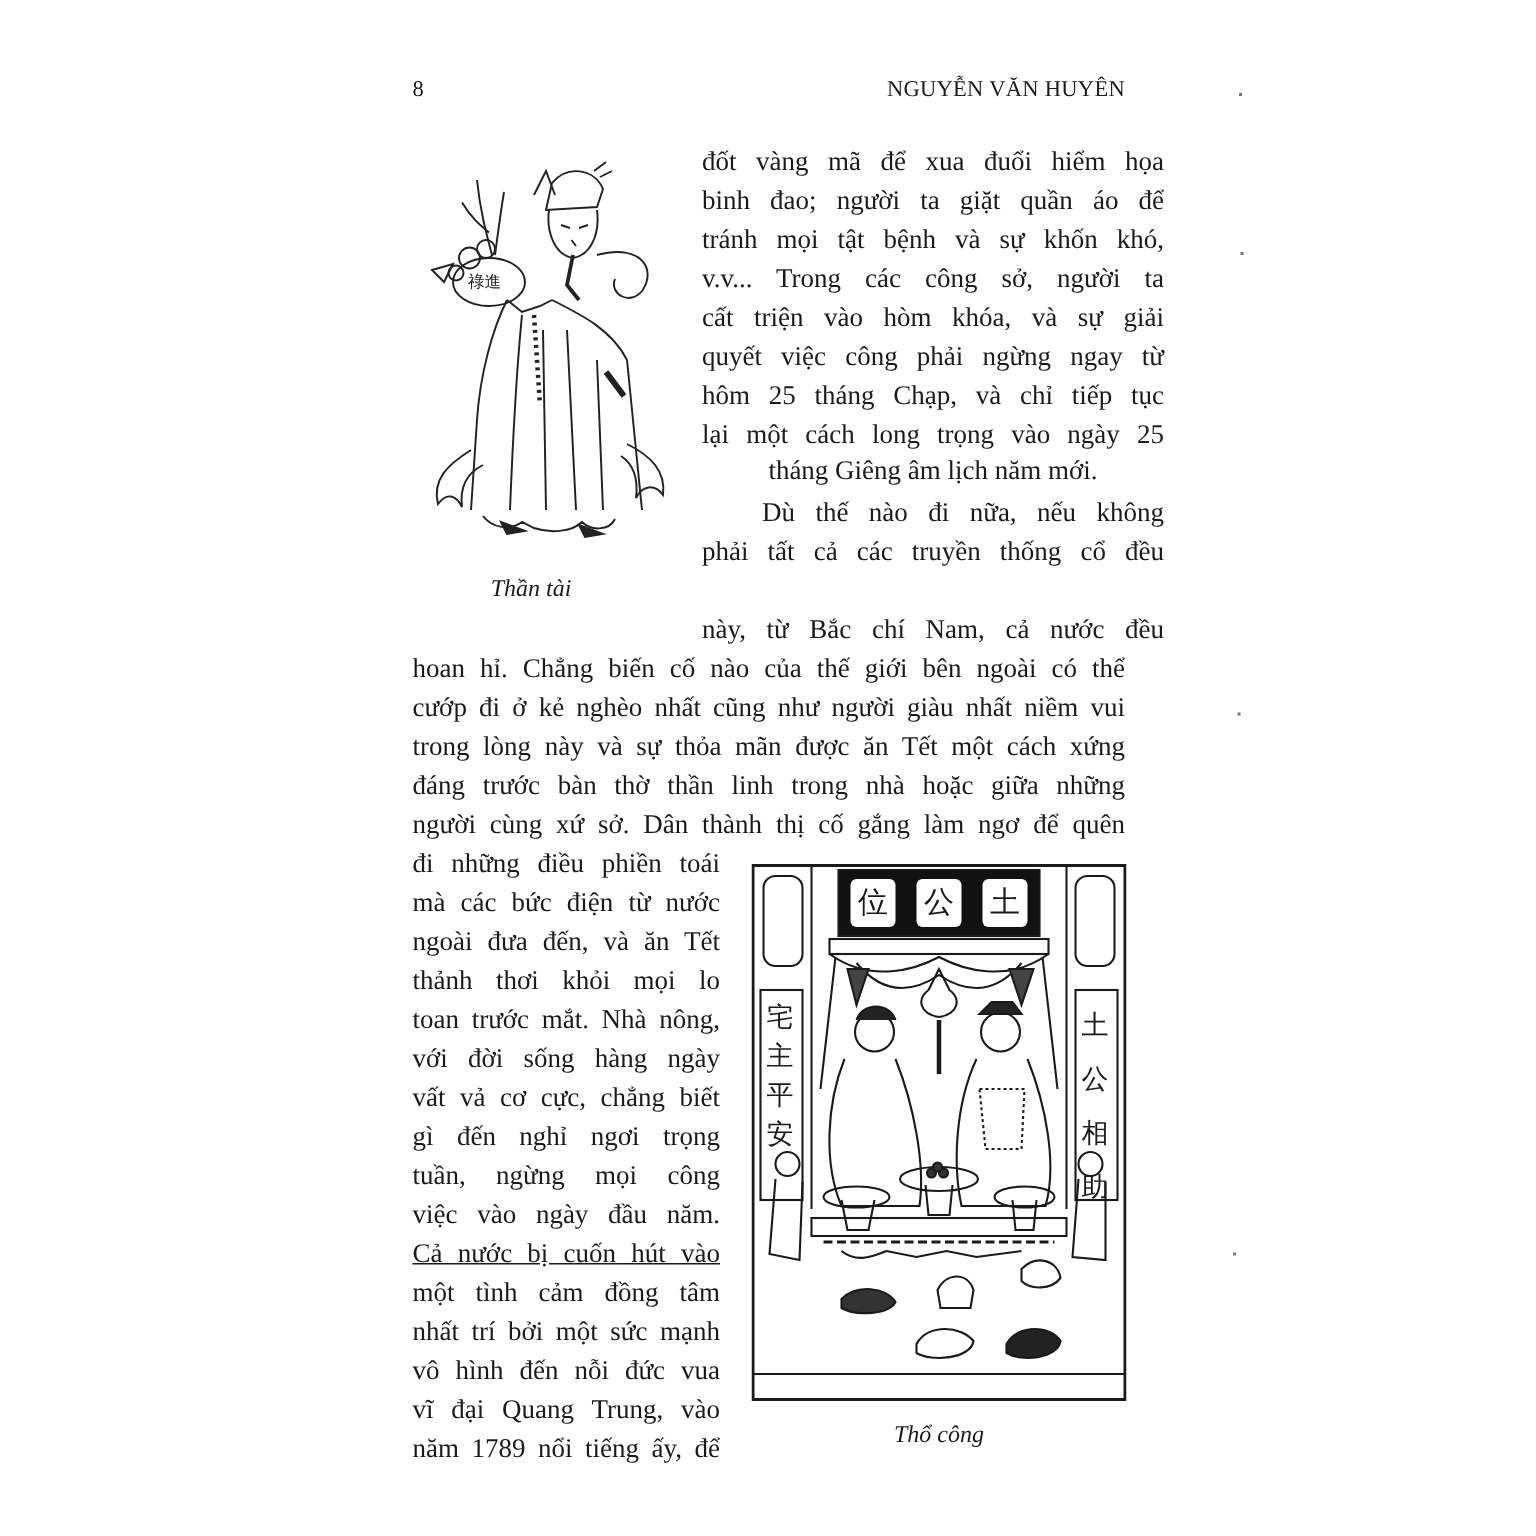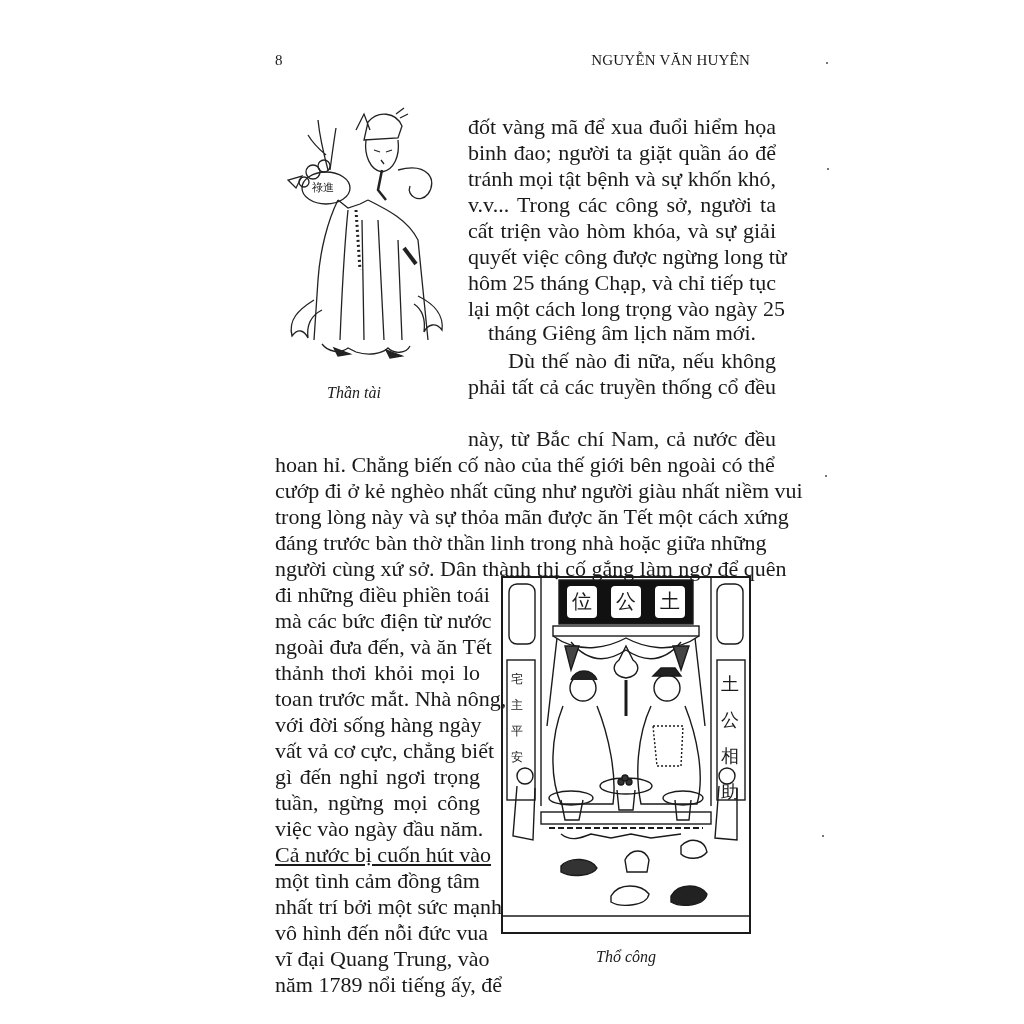--- a/index.html
+++ b/index.html
@@ -3,21 +3,21 @@
 <meta charset="utf-8">
 <style>
   html, body { margin: 0; padding: 0; background: #ffffff; }
   body { width: 1024px; height: 1024px; position: relative; overflow: hidden;
          font-family: "Liberation Serif", "DejaVu Serif", serif; color: #1a1a1a; }
   .page { position: absolute; left: 0; top: 0; width: 1024px; height: 1024px; }
   .running-head { position: absolute; top: 52px; left: 275px; width: 475px; height: 20px;
                   font-size: 15px; }
   .page-num { position: absolute; left: 0; top: 0; }
   .author { position: absolute; right: 0; top: 0; letter-spacing: 0.2px; }
-  .line { position: absolute; font-size: 22px; line-height: 26px; white-space: nowrap; margin-top: 20px; }
+  .line { position: absolute; font-size: 18px; line-height: 26px; white-space: nowrap; }
   .just { text-align: justify; text-align-last: justify; }
   .r-col { left: 468px; width: 308px; }
   .full { left: 275px; width: 475px; }
   .l-col { left: 275px; width: 205px; }
   .caption { position: absolute; font-style: italic; font-size: 16px; text-align: center; }
   .fig { position: absolute; }
   .speck { position: absolute; width: 2px; height: 2px; background: #777; }
 </style>
 </head>
 <body>
@@ -63,21 +63,21 @@
     </svg>
     <div style="position:absolute; left:34px; top:80px; font-size:11px; font-family:'DejaVu Sans',sans-serif; color:#222;">祿進</div>
   </div>
   <div class="caption" style="left:288px; top:384px; width:132px;">Thần tài</div>
 
   <div class="line r-col just" style="top:94px;">đốt vàng mã để xua đuổi hiểm họa</div>
   <div class="line r-col just" style="top:146px;">tránh mọi tật bệnh và sự khốn khó,</div>
   <div class="line r-col just" style="top:120px;">binh đao; người ta giặt quần áo để</div>
   <div class="line r-col just" style="top:172px;">v.v... Trong các công sở, người ta</div>
   <div class="line r-col just" style="top:198px;">cất triện vào hòm khóa, và sự giải</div>
-  <div class="line r-col just" style="top:224px;">quyết việc công được ngừng long từ</div>
+  <div class="line r-col just" style="top:224px;">quyết việc công phải ngừng ngay từ</div>
   <div class="line r-col just" style="top:250px;">hôm 25 tháng Chạp, và chỉ tiếp tục</div>
   <div class="line r-col just" style="top:276px;">lại một cách long trọng vào ngày 25</div>
   <div class="line r-col" style="top:300px;text-align:center;">tháng Giêng âm lịch năm mới.</div>
   <div class="line r-col just" style="top:328px; left:508px; width:268px;">Dù thế nào đi nữa, nếu không</div>
   <div class="line r-col just" style="top:354px;">phải tất cả các truyền thống cổ đều</div>
   <div class="line r-col just" style="top:406px;">này, từ Bắc chí Nam, cả nước đều</div>
 
   <div class="line full just" style="top:432px;">hoan hỉ. Chẳng biến cố nào của thế giới bên ngoài có thể</div>
   <div class="line full just" style="top:458px;">cướp đi ở kẻ nghèo nhất cũng như người giàu nhất niềm vui</div>
   <div class="line full just" style="top:484px;">trong lòng này và sự thỏa mãn được ăn Tết một cách xứng</div>
@@ -156,21 +156,21 @@
       <path d="M60 290 C70 280 90 282 96 292 C92 300 70 302 60 296 Z" fill="#333"></path>
       <path d="M110 320 C118 306 140 308 148 318 C146 330 120 332 110 326 Z"></path>
       <path d="M170 320 C178 306 200 308 206 318 C204 330 180 332 170 326 Z" fill="#222"></path>
       <path d="M180 270 C190 260 204 264 206 276 C200 284 186 284 180 278 Z"></path>
       <path d="M124 284 C130 272 144 272 148 284 L146 296 L126 296 Z"></path>
       <line x1="1" y1="340" x2="249" y2="340"></line>
     </svg>
     <div style="position:absolute; left:66px; top:12px; width:30px; text-align:center; font-size:20px; font-family:'DejaVu Sans',sans-serif;">位</div>
     <div style="position:absolute; left:110px; top:12px; width:30px; text-align:center; font-size:20px; font-family:'DejaVu Sans',sans-serif;">公</div>
     <div style="position:absolute; left:154px; top:12px; width:30px; text-align:center; font-size:20px; font-family:'DejaVu Sans',sans-serif;">土</div>
-    <div style="position:absolute; left:10px; top:90px; width:20px; font-size:12px; line-height:26px; word-break:break-all; font-family:'DejaVu Sans',sans-serif;">宅主平安</div>
+    <div style="position:absolute; left:10px; top:90px; width:20px; font-size:18px; line-height:26px; word-break:break-all; font-family:'DejaVu Sans',sans-serif;">宅主平安</div>
     <div style="position:absolute; left:220px; top:90px; width:20px; font-size:18px; line-height:36px; word-break:break-all; font-family:'DejaVu Sans',sans-serif;">土公相助</div>
   </div>
   <div class="caption" style="left:501px; top:948px; width:250px;">Thổ công</div>
 
   <div class="speck" style="left:826px; top:62px;"></div>
   <div class="speck" style="left:827px; top:168px;"></div>
   <div class="speck" style="left:825px; top:475px;"></div>
   <div class="speck" style="left:822px; top:835px;"></div>
 
 </div>

